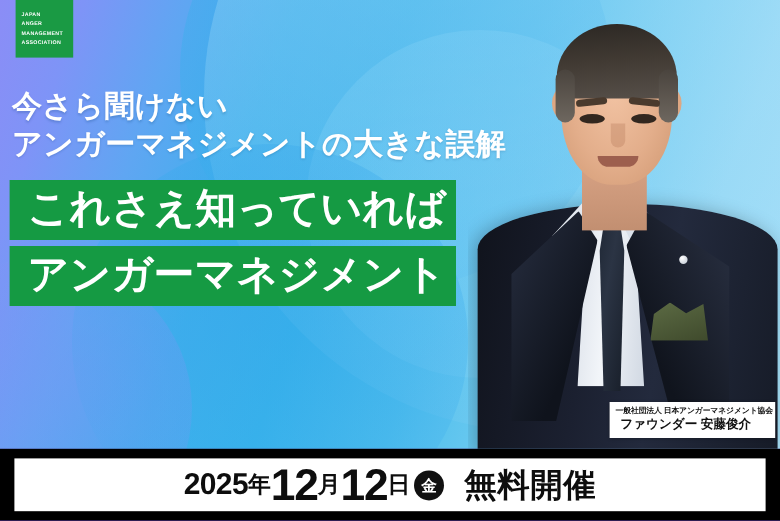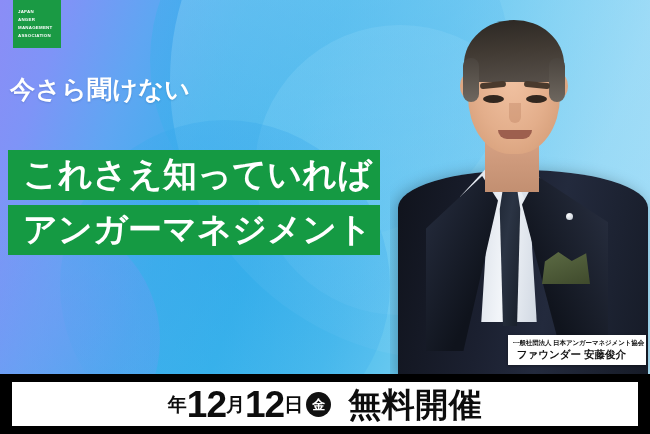--- a/index.html
+++ b/index.html
@@ -356,21 +356,21 @@
     margin: 0 3px;
     line-height: 1;
   }
   .d-time {
     font-size: 37px;
     font-weight: bold;
     line-height: 1;
     letter-spacing: -1px;
   }
   .d-free {
-    font-size: 33px;
+    font-size: 27px;
     font-weight: bold;
     line-height: 1;
     margin-left: 14px;
     letter-spacing: 0.5px;
   }
 </style>
 </head>
 <body>
 
 <div class="banner">
@@ -410,34 +410,36 @@
 
   <div class="logo">
     <div class="logo-line">JAPAN</div>
     <div class="logo-line">ANGER</div>
     <div class="logo-line">MANAGEMENT</div>
     <div class="logo-line">ASSOCIATION</div>
   </div>
 
   <div class="subtitle">
     <div>今さら聞けない</div>
+    <div>アンガーマネジメントの大きな誤解</div>
   </div>
 
   <div class="headline">
     <span class="hl-row">これさえ知っていれば</span>
     <span class="hl-row">アンガーマネジメント</span>
   </div>
 
   <div class="credit">
     <div class="credit-org">一般社団法人 日本アンガーマネジメント協会</div>
     <div class="credit-name">ファウンダー 安藤俊介</div>
   </div>
 
   <div class="datebar-outer">
     <div class="datebar-inner">
+      <span class="d-year">2025</span>
       <span class="d-unit">年</span>
       <span class="d-big">12</span>
       <span class="d-unit">月</span>
       <span class="d-big">12</span>
       <span class="d-unit">日</span>
       <span class="d-dow">金</span>
       <span class="d-free">無料開催</span>
     </div>
   </div>
 

